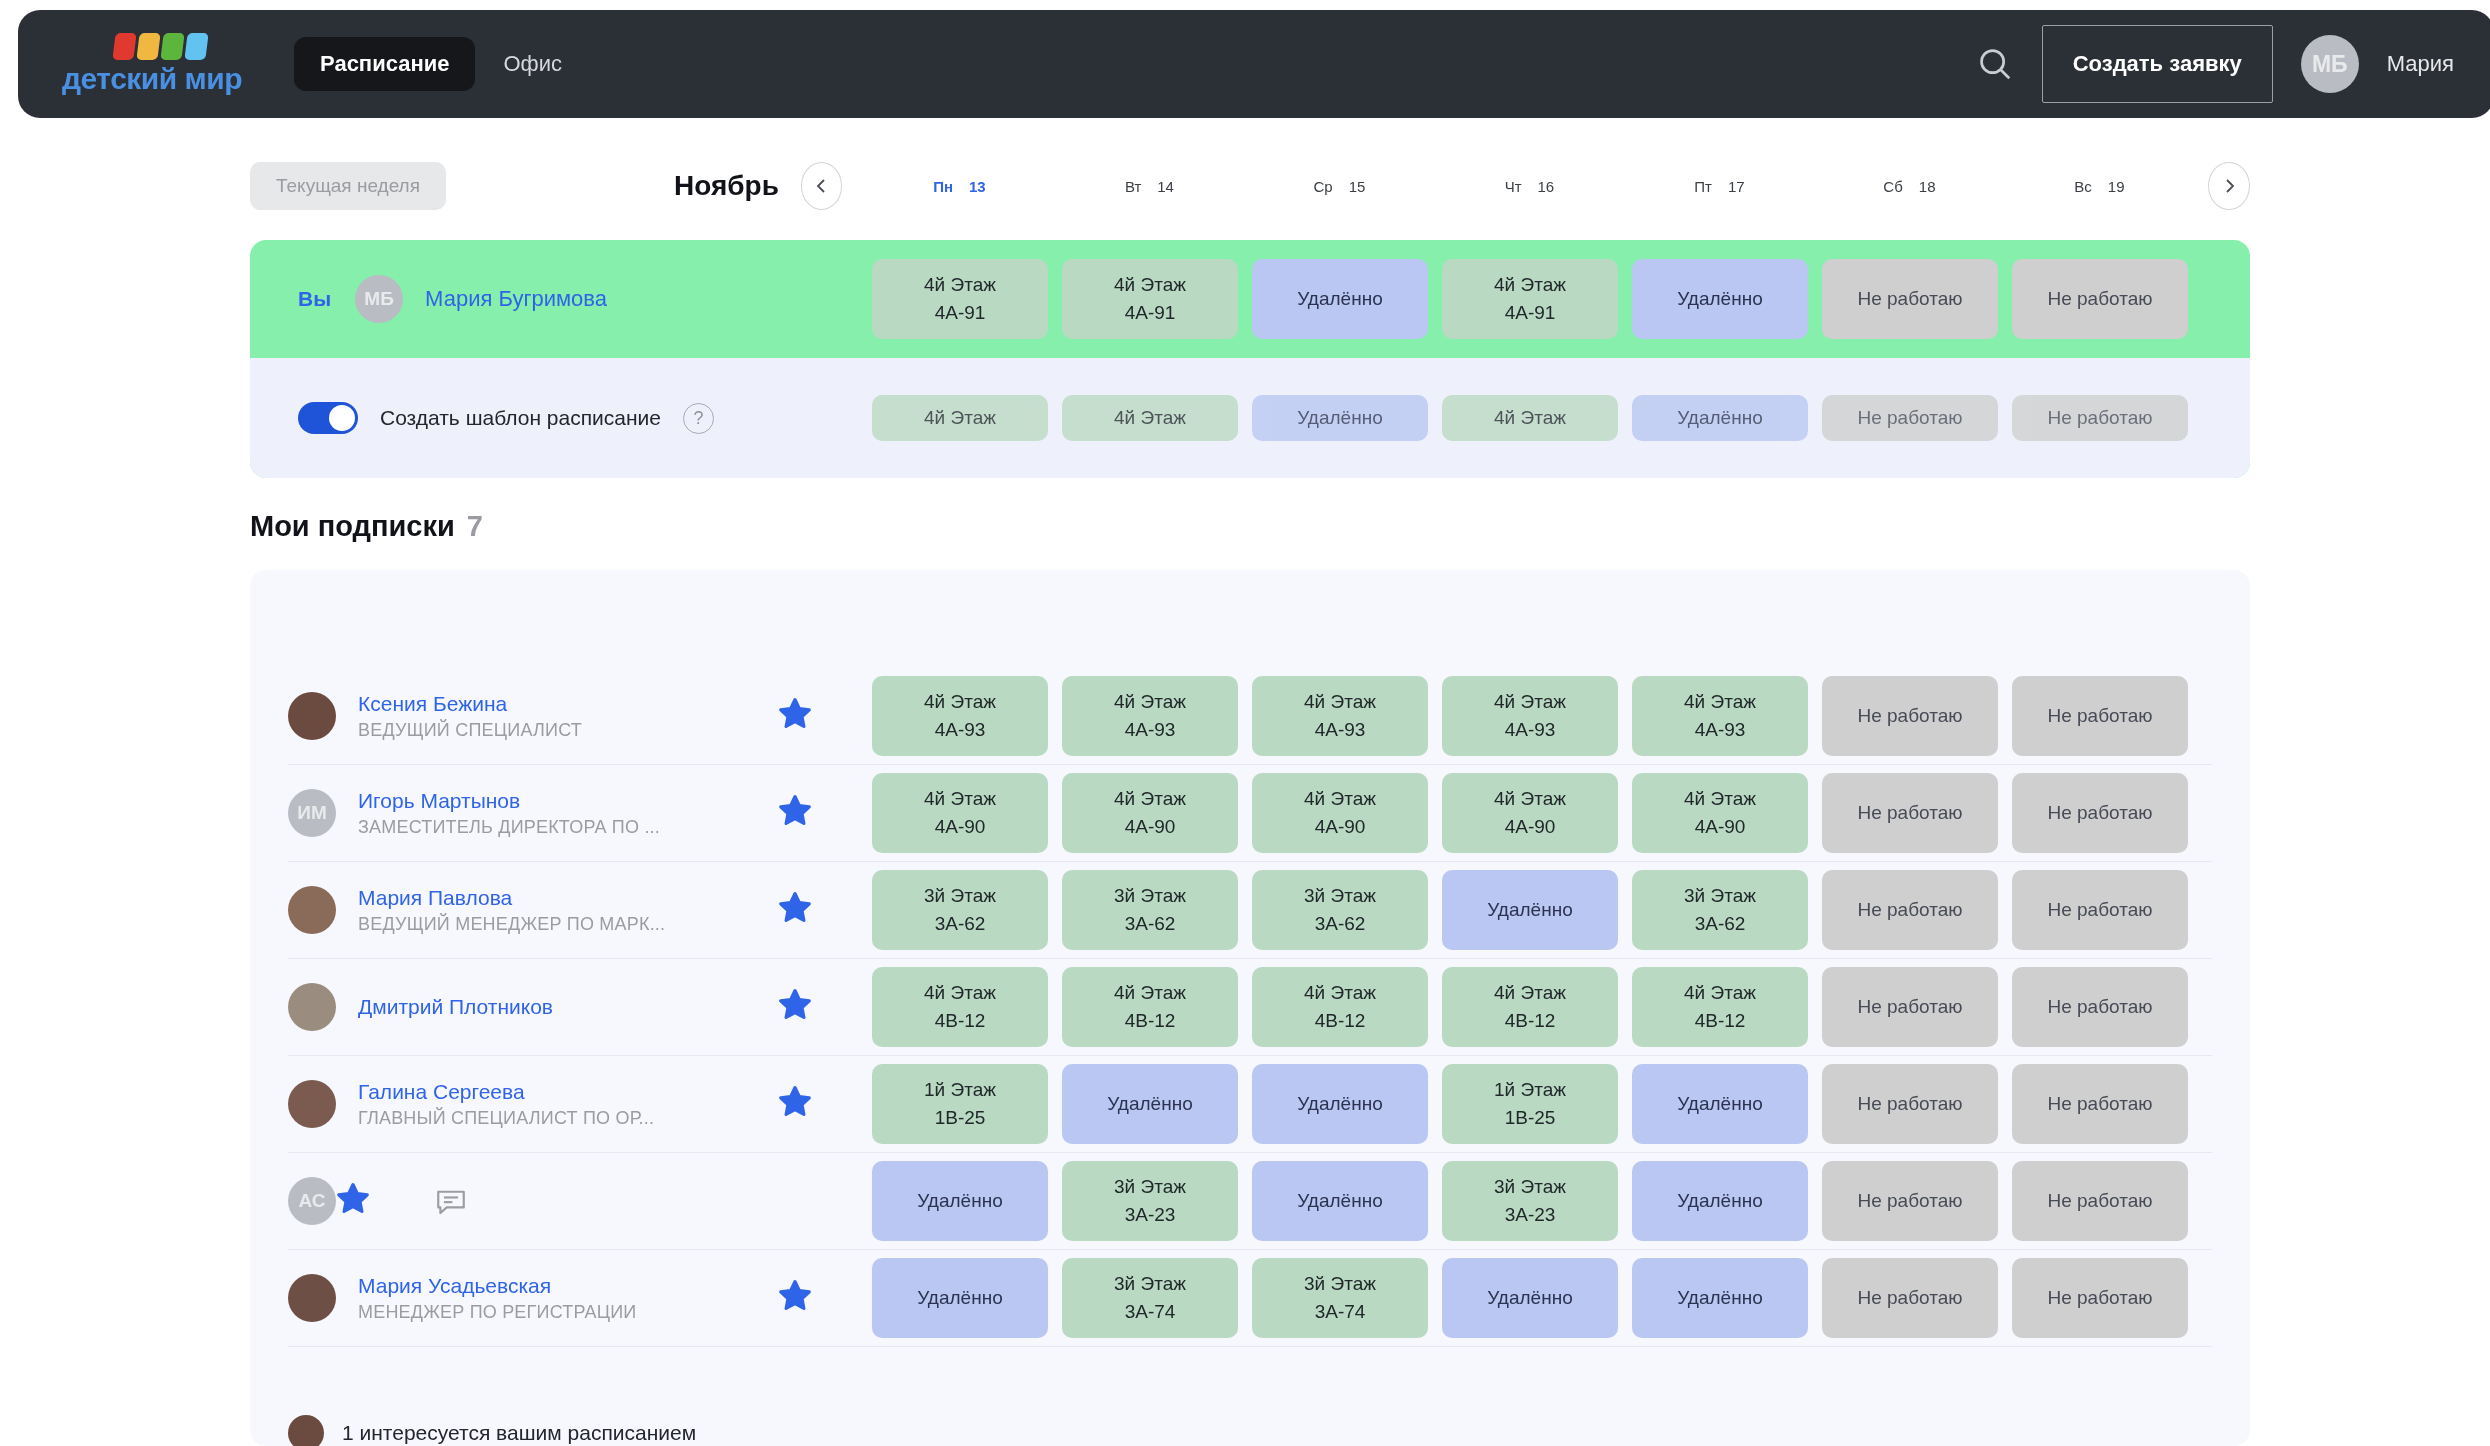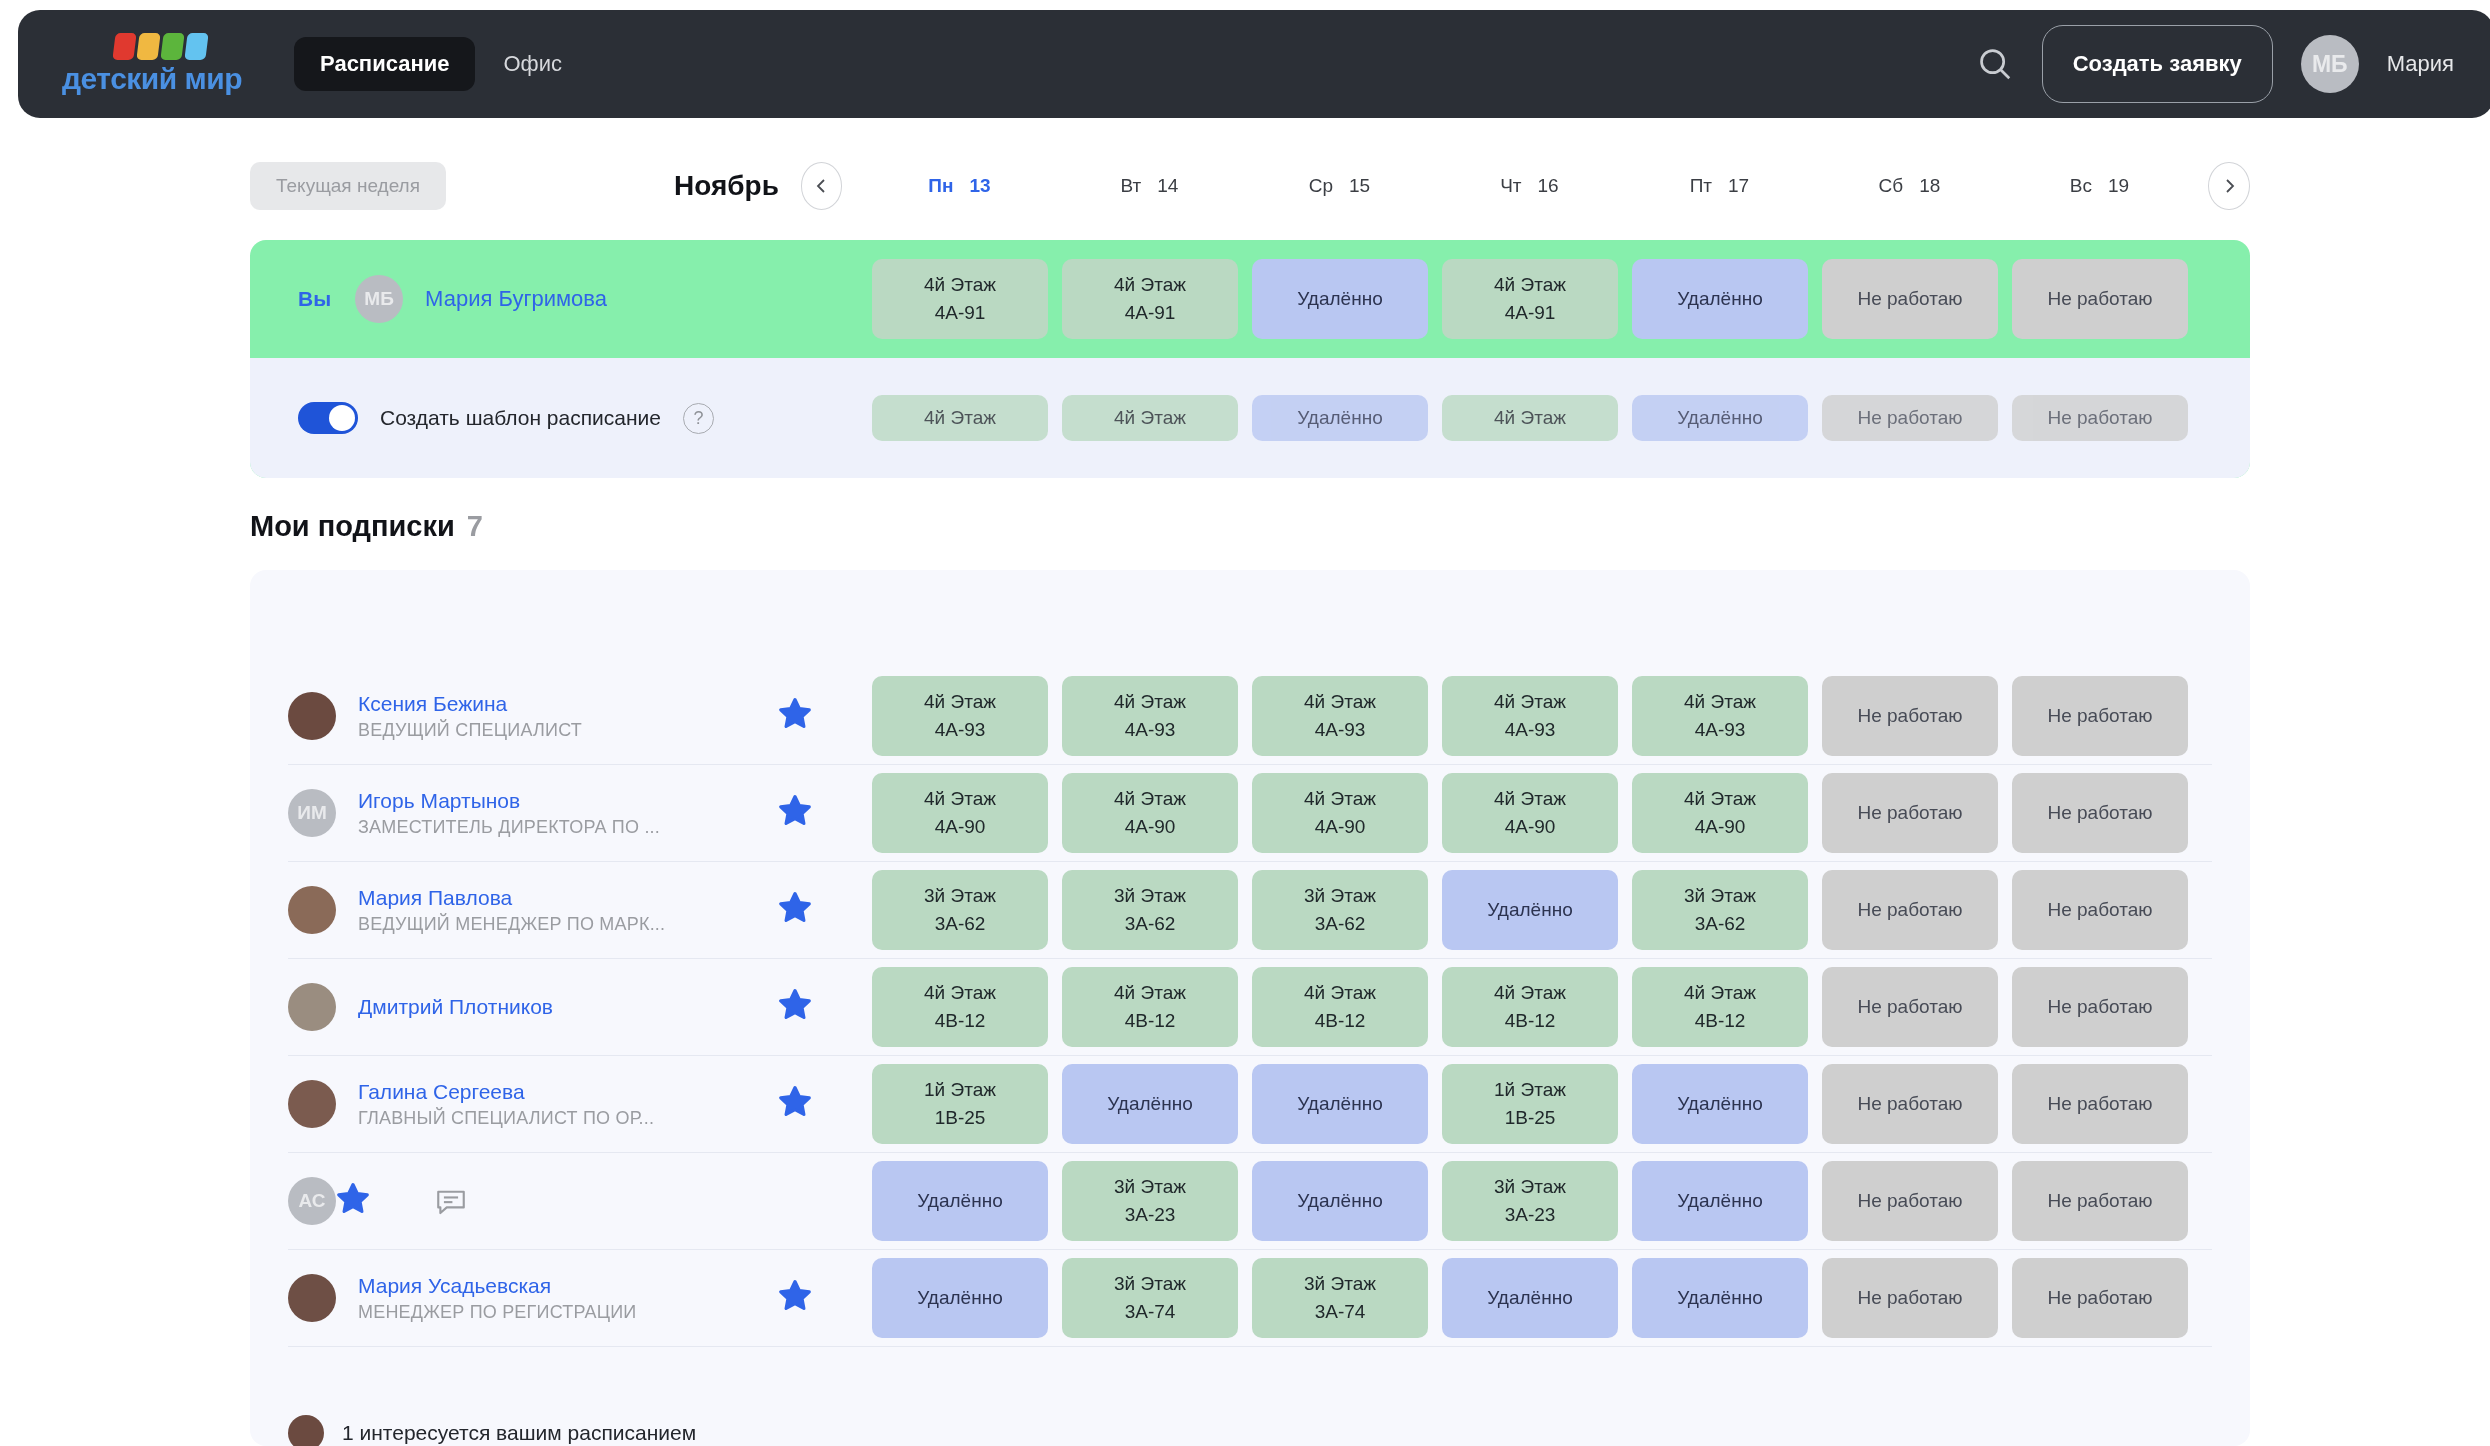--- a/index.html
+++ b/index.html
@@ -25,21 +25,21 @@
   .nav-items { display: flex; align-items: center; gap: 6px; margin-left: 52px; }
   .nav-pill {
     padding: 14px 26px; border-radius: 12px;
     color: #ffffff; font-size: 22px; font-weight: bold;
     background: #15171b;
   }
   .nav-link { padding: 14px 22px; color: #d6d8dc; font-size: 22px; }
   .topbar-right { margin-left: auto; margin-right: 40px; display: flex; align-items: center; gap: 28px; }
   .search-icon { width: 38px; height: 38px; display:block; }
   .create-btn {
-    border: 1.5px solid #9aa0a8; border-radius: 21px;
+    border: 1.5px solid #9aa0a8; border-radius: 2px;
     padding: 25px 30px; color: #ffffff; font-size: 22px; font-weight: bold;
     background: transparent; white-space: nowrap;
   }
   .avatar-mb {
     width: 58px; height: 58px; border-radius: 50%;
     background: #b9bcc2; color: #e9eaec;
     display: flex; align-items: center; justify-content: center;
     font-size: 23px; font-weight: bold;
   }
   .user-name { color: #e7e8ea; font-size: 22px; }
@@ -58,21 +58,21 @@
   .month-label {
     margin-left: 228px; font-size: 28px; font-weight: bold; color: #111318;
   }
   .arrow-btn {
     width: 48px; height: 48px; border-radius: 50%;
     border: 1.4px solid #d2d4d8; background: #fff;
     display: flex; align-items: center; justify-content: center;
     color: #4a4d53; font-size: 22px; margin-left: 22px;
   }
   .days { display: flex; align-items: center; margin-left: 22px; }
-  .day { width: 190px; text-align: center; font-size: 19px; color: #3b3e44; }
+  .day { width: 190px; text-align: center; font-size: 15px; color: #3b3e44; }
   .day .dow { margin-right: 16px; }
   .day.active { color: #2f64e8; font-weight: bold; }
   .arrow-next { margin-left: 14px; }
 
   
   .myblock {
     position: absolute; left: 250px; top: 240px;
     width: 2000px; height: 238px;
     background: #86efac; border-radius: 16px;
   }

